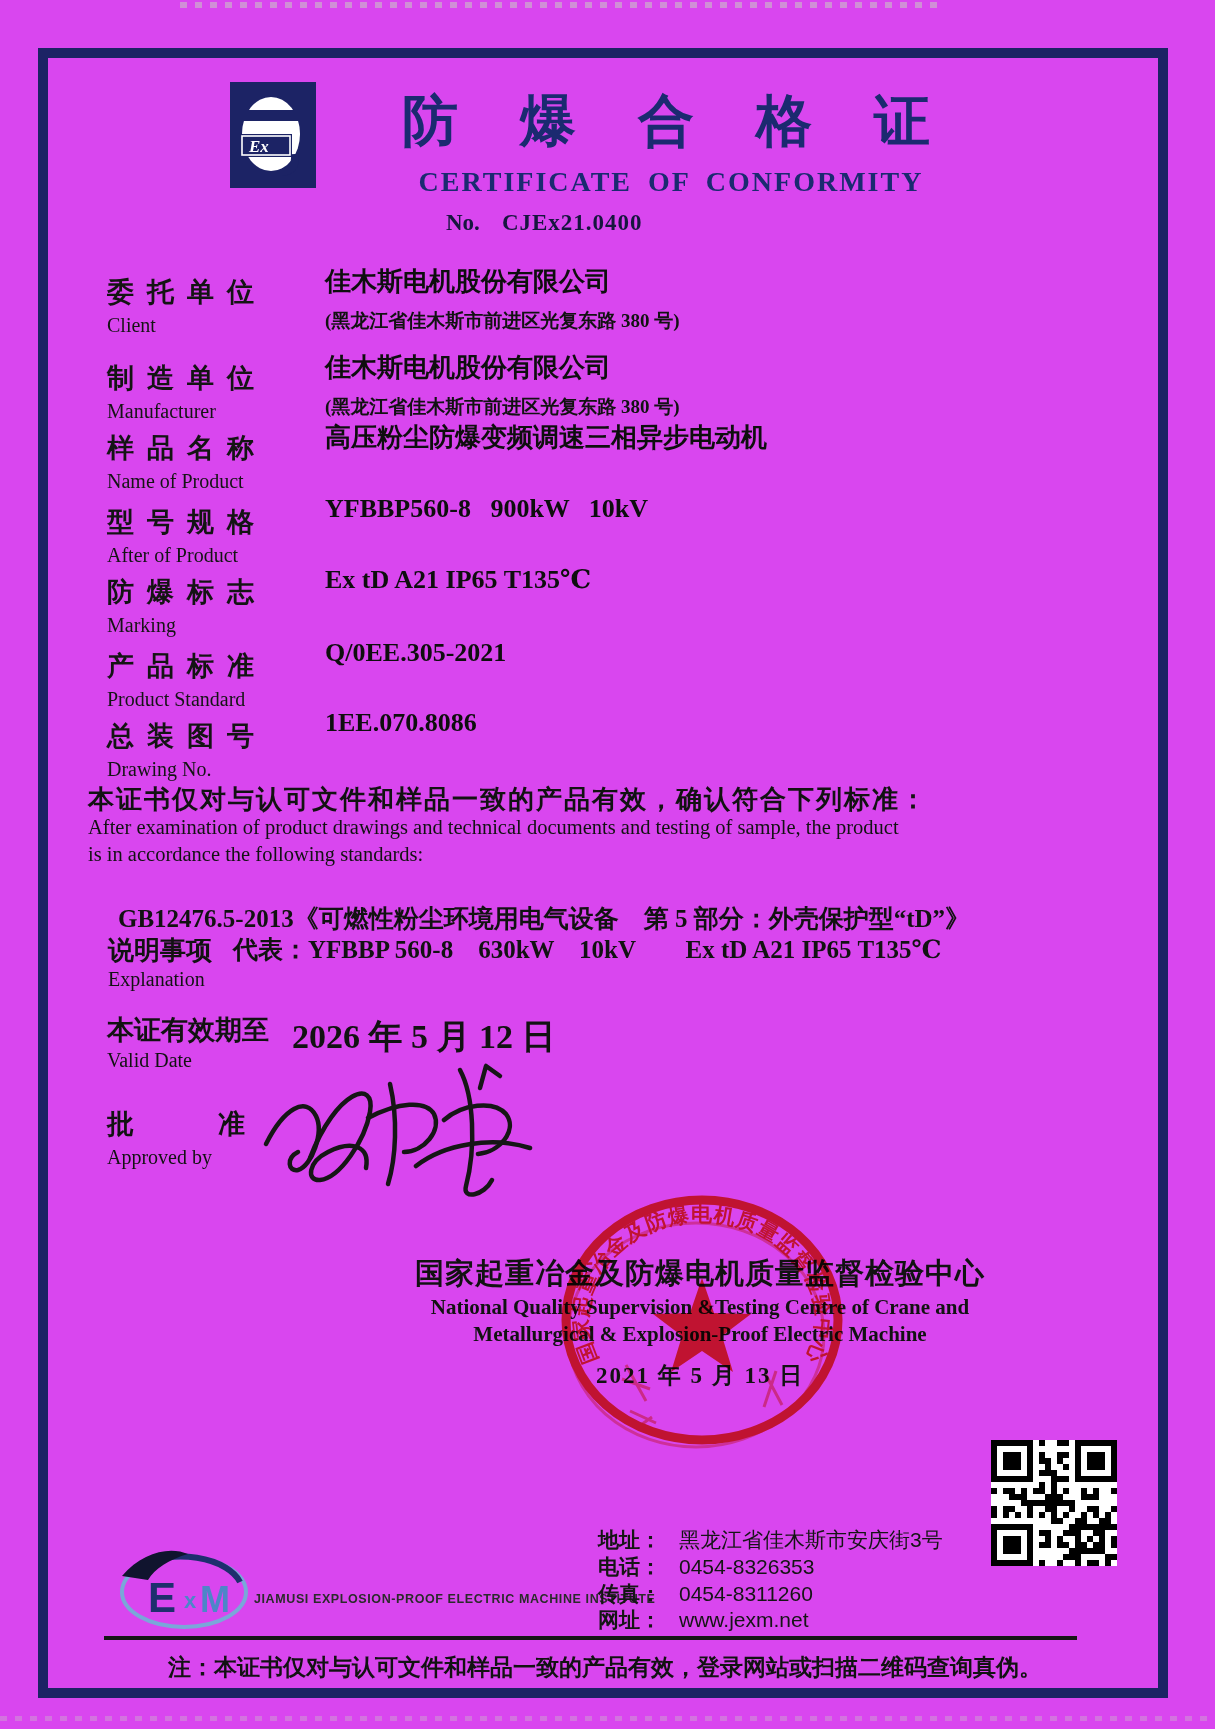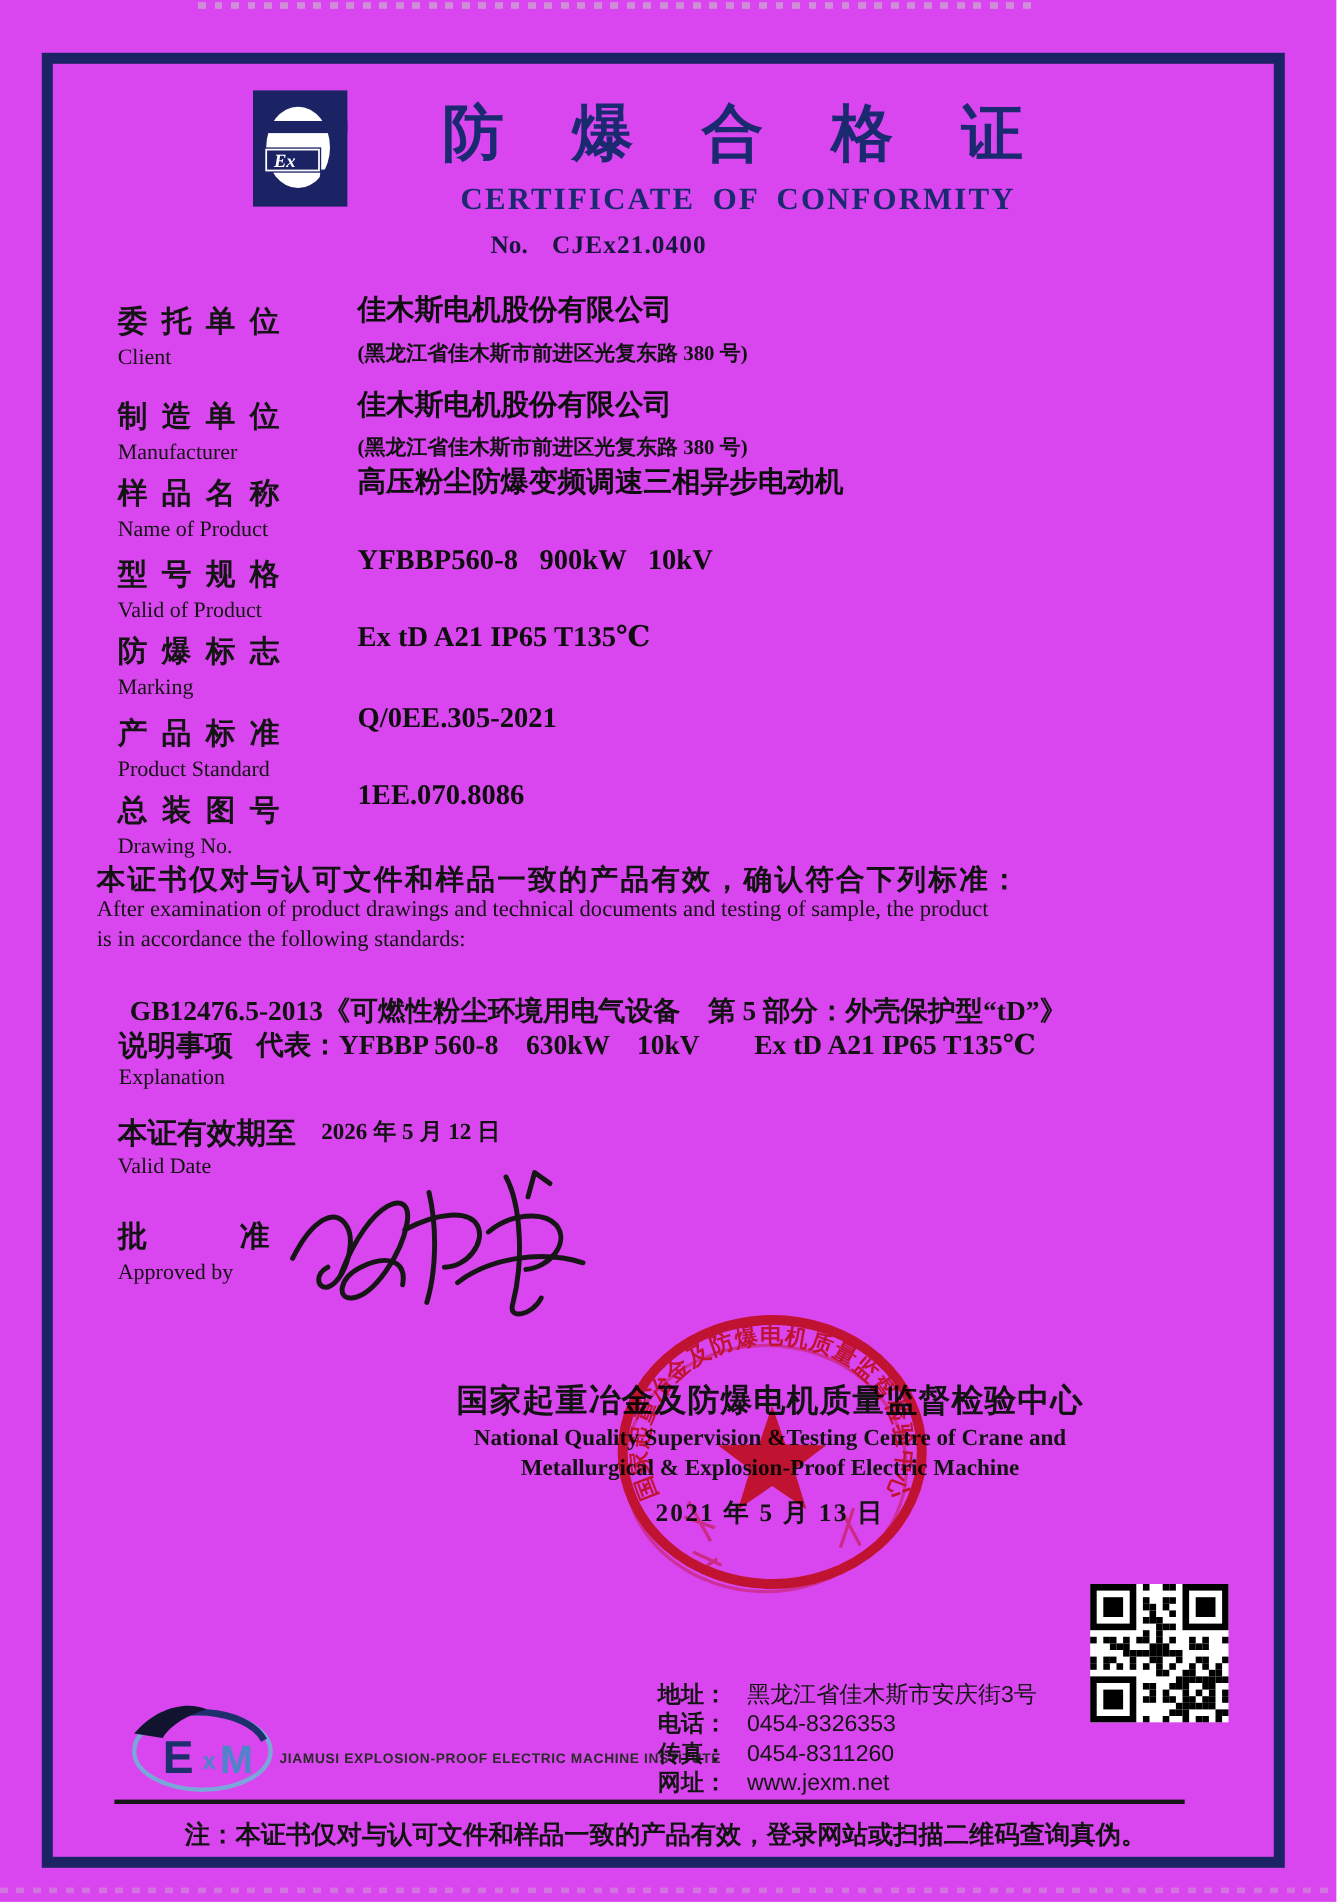--- a/index.html
+++ b/index.html
@@ -26,21 +26,21 @@
   .stmt-cn{left:88px;top:782px;font-size:26px;font-weight:600;letter-spacing:2px;white-space:nowrap;}
   .stmt-en{left:88px;font-size:20.5px;white-space:nowrap;}
   .std{left:118px;font-size:25px;font-weight:600;white-space:pre;}
 
   .expl-lbl{left:108px;top:933px;font-size:26px;font-weight:700;}
   .expl-en{left:108px;top:968px;font-size:20px;text-align:right;}
   .expl-val{left:233px;top:933px;font-size:25px;font-weight:700;white-space:pre;}
 
   .valid-lbl{left:107px;top:1012px;font-size:27px;font-weight:700;}
   .valid-en{left:107px;top:1049px;font-size:20px;}
-  .valid-val{left:292px;top:1014px;font-size:21px;font-weight:700;}
+  .valid-val{left:292px;top:1014px;font-size:34px;font-weight:700;}
 
   .appr-lbl{left:107px;top:1106px;font-size:27px;font-weight:700;letter-spacing:84px;white-space:nowrap;}
   .appr-en{left:107px;top:1146px;font-size:20px;}
 
   .authority{left:400px;width:600px;text-align:center;}
   .auth-cn{top:1254px;font-size:29px;font-weight:700;letter-spacing:1px;white-space:nowrap;}
   .auth-en1{top:1295px;font-size:21px;font-weight:700;}
   .auth-en2{top:1322px;font-size:21px;font-weight:700;}
   .auth-date{top:1360px;font-size:23px;font-weight:700;letter-spacing:2px;}
 
@@ -113,21 +113,21 @@
       <div class="lbl-en">Name of Product</div>
     </div>
     <div class="valwrap">
       <div class="fv">高压粉尘防爆变频调速三相异步电动机</div>
     </div>
   </div>
 
   <div class="abs row" style="top:494px;">
     <div class="lblwrap">
       <div class="lbl-cn">型号规格</div>
-      <div class="lbl-en">Valid of Product</div>
+      <div class="lbl-en">After of Product</div>
     </div>
     <div class="valwrap">
       <div class="fv">YFBBP560-8   900kW   10kV</div>
     </div>
   </div>
 
   <div class="abs row" style="top:564px;">
     <div class="lblwrap">
       <div class="lbl-cn">防爆标志</div>
       <div class="lbl-en">Marking</div>

